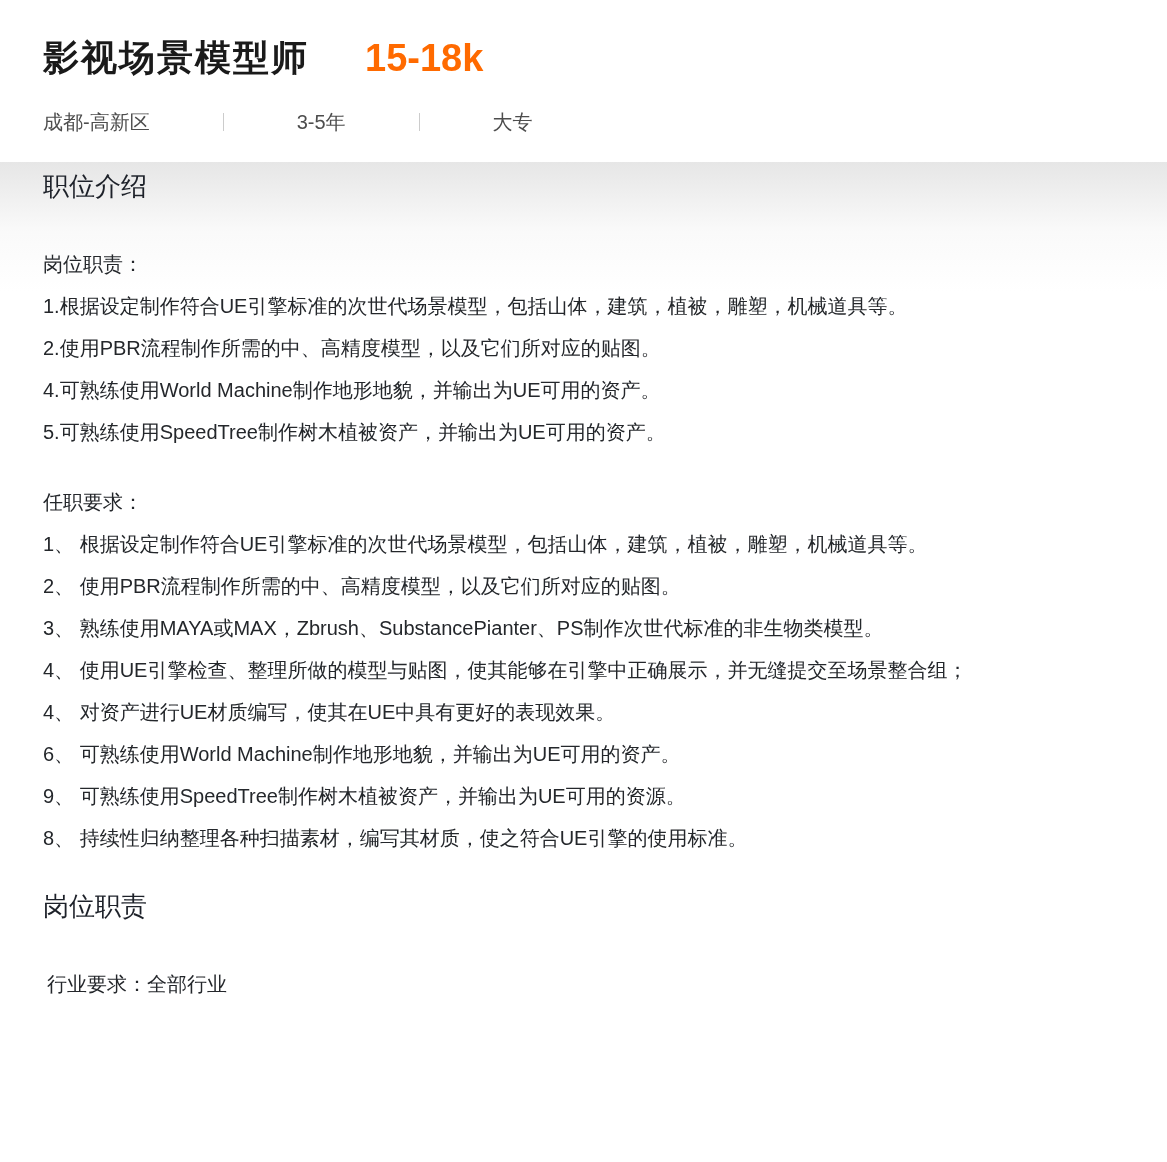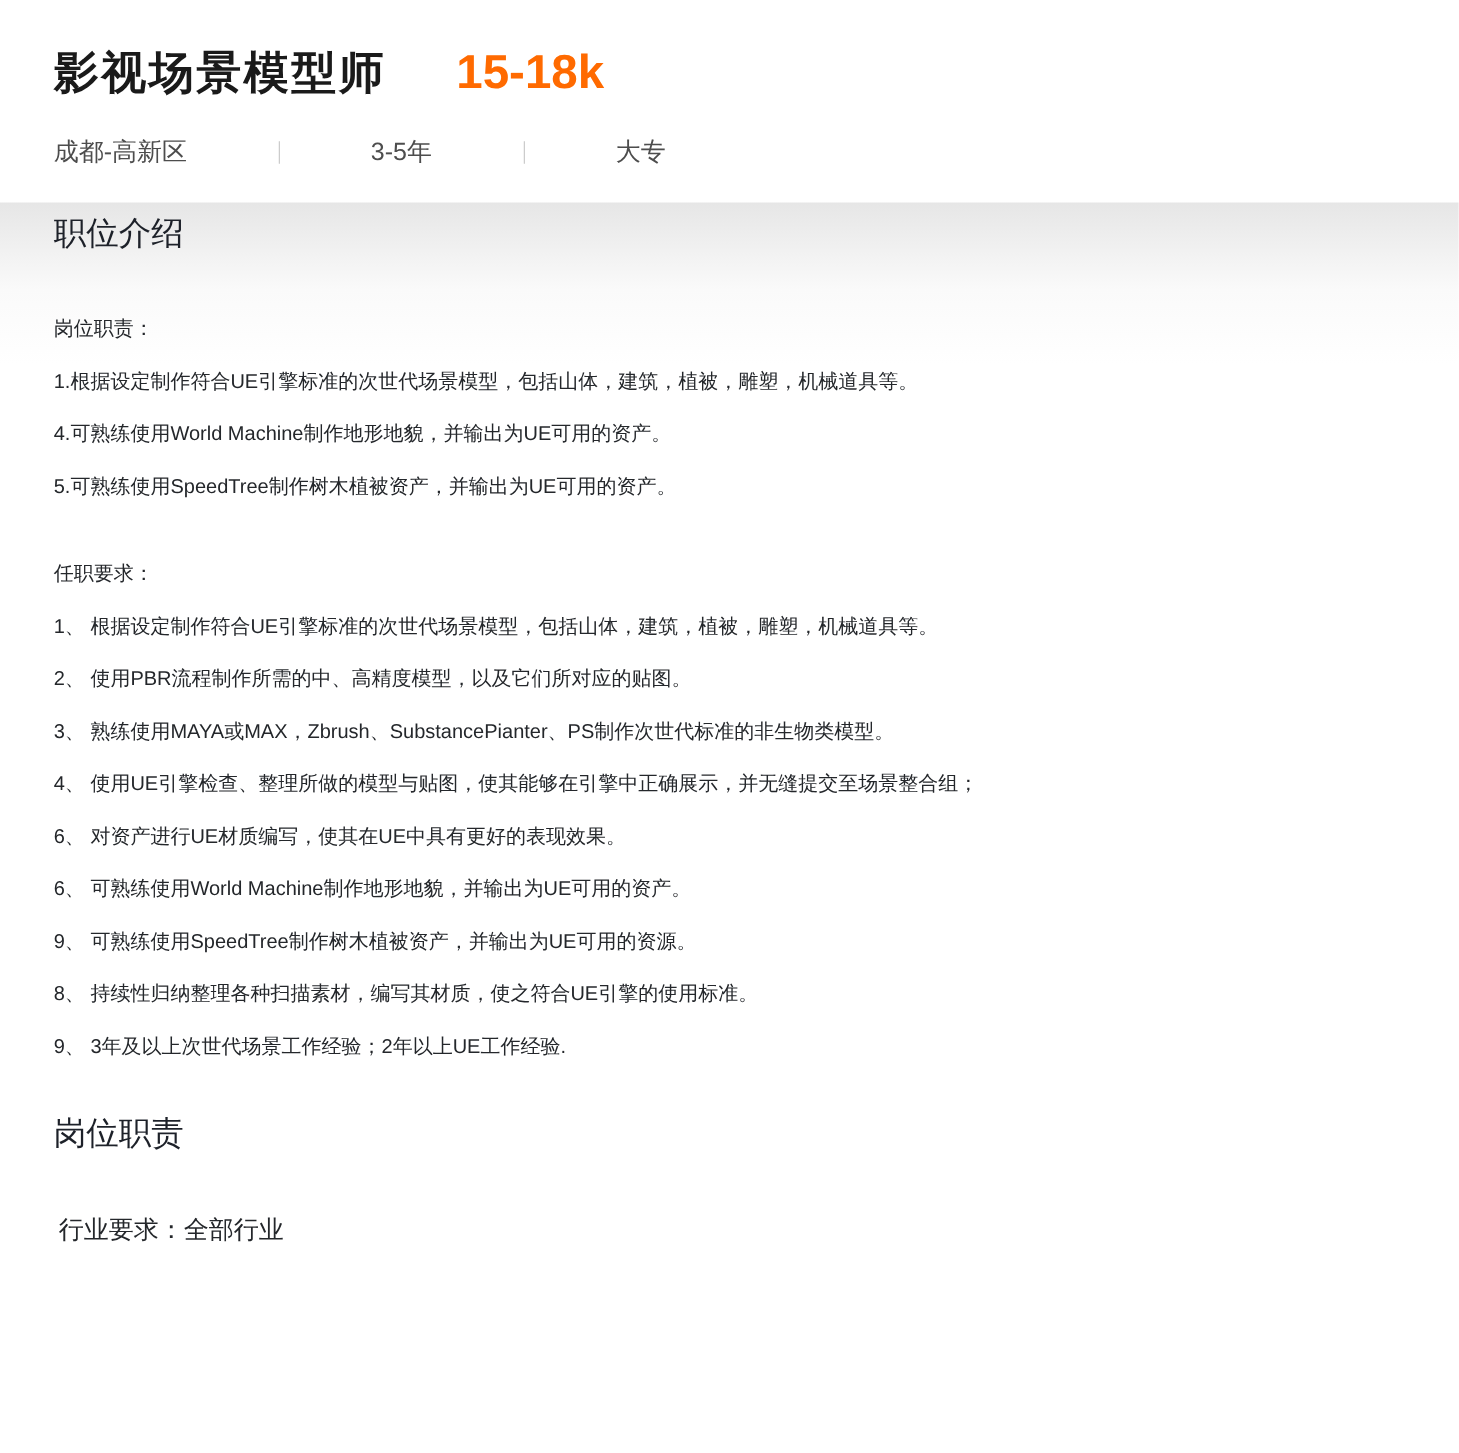--- a/index.html
+++ b/index.html
@@ -56,21 +56,21 @@
   .section-heading {
     margin: 0;
     font-size: 26px;
     line-height: 36px;
     font-weight: 400;
     color: var(--heading-text, #1d2129);
   }
   .body-text { margin-top: 46px; }
   .body-text p {
     margin: 0 0 14px 0;
-    font-size: 16px;
+    font-size: 20px;
     line-height: 28px;
     color: var(--body-text, #24272b);
   }
   .requirements-title { margin-top: 42px !important; }
 
   
   .other-section { padding: 0 43px 10px 43px; background: #ffffff; }
   .other-section .section-heading { margin-top: 36px; }
   .industry-line {
     margin: 46px 0 0 4px;
@@ -96,32 +96,32 @@
       <span class="vdiv"></span>
       <span>大专</span>
     </div>
   </header>
 
   <section class="intro-section">
     <h2 class="section-heading">职位介绍</h2>
     <div class="body-text">
       <p>岗位职责：</p>
       <p>1.根据设定制作符合UE引擎标准的次世代场景模型，包括山体，建筑，植被，雕塑，机械道具等。</p>
+      <p>2.使用PBR流程制作所需的中、高精度模型，以及它们所对应的贴图。</p>
       <p>4.可熟练使用World Machine制作地形地貌，并输出为UE可用的资产。</p>
       <p>5.可熟练使用SpeedTree制作树木植被资产，并输出为UE可用的资产。</p>
       <p class="requirements-title">任职要求：</p>
       <p>1、 根据设定制作符合UE引擎标准的次世代场景模型，包括山体，建筑，植被，雕塑，机械道具等。</p>
       <p>2、 使用PBR流程制作所需的中、高精度模型，以及它们所对应的贴图。</p>
       <p>3、 熟练使用MAYA或MAX，Zbrush、SubstancePianter、PS制作次世代标准的非生物类模型。</p>
       <p>4、 使用UE引擎检查、整理所做的模型与贴图，使其能够在引擎中正确展示，并无缝提交至场景整合组；</p>
-      <p>6、 对资产进行UE材质编写，使其在UE中具有更好的表现效果。</p>
+      <p>4、 对资产进行UE材质编写，使其在UE中具有更好的表现效果。</p>
       <p>6、 可熟练使用World Machine制作地形地貌，并输出为UE可用的资产。</p>
       <p>9、 可熟练使用SpeedTree制作树木植被资产，并输出为UE可用的资源。</p>
       <p>8、 持续性归纳整理各种扫描素材，编写其材质，使之符合UE引擎的使用标准。</p>
-      <p>9、 3年及以上次世代场景工作经验；2年以上UE工作经验.</p>
     </div>
   </section>
 
   <section class="other-section">
     <h2 class="section-heading">岗位职责</h2>
     <p class="industry-line">行业要求：全部行业</p>
   </section>
 
 </div>
 

